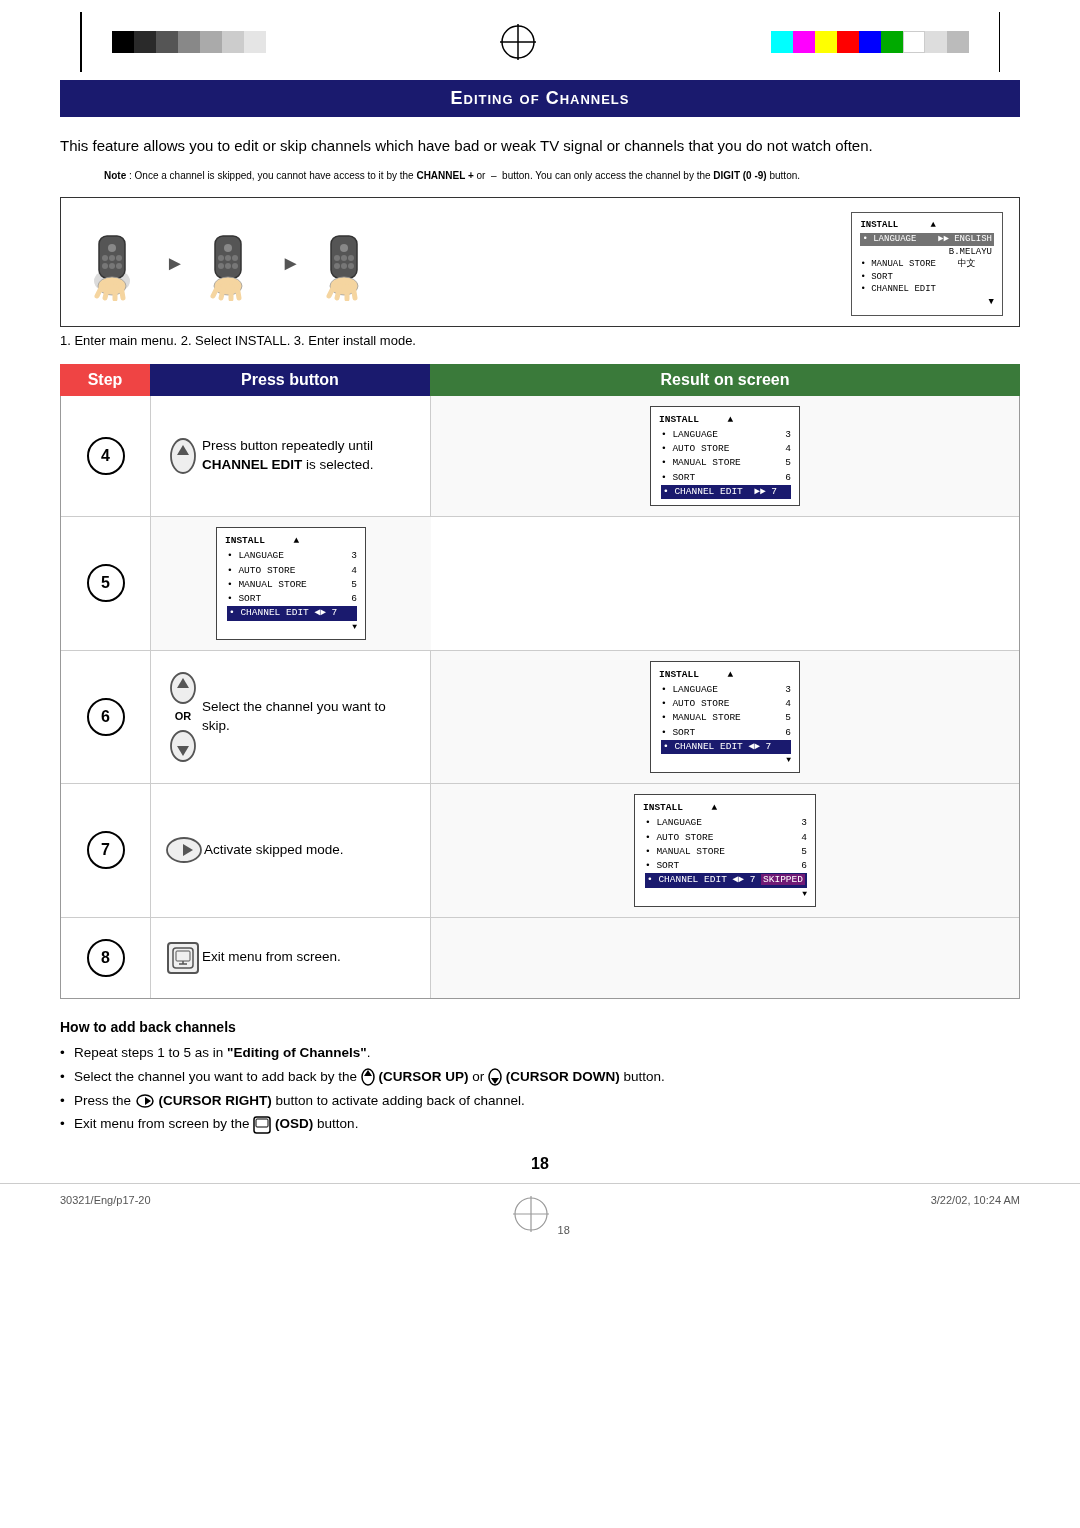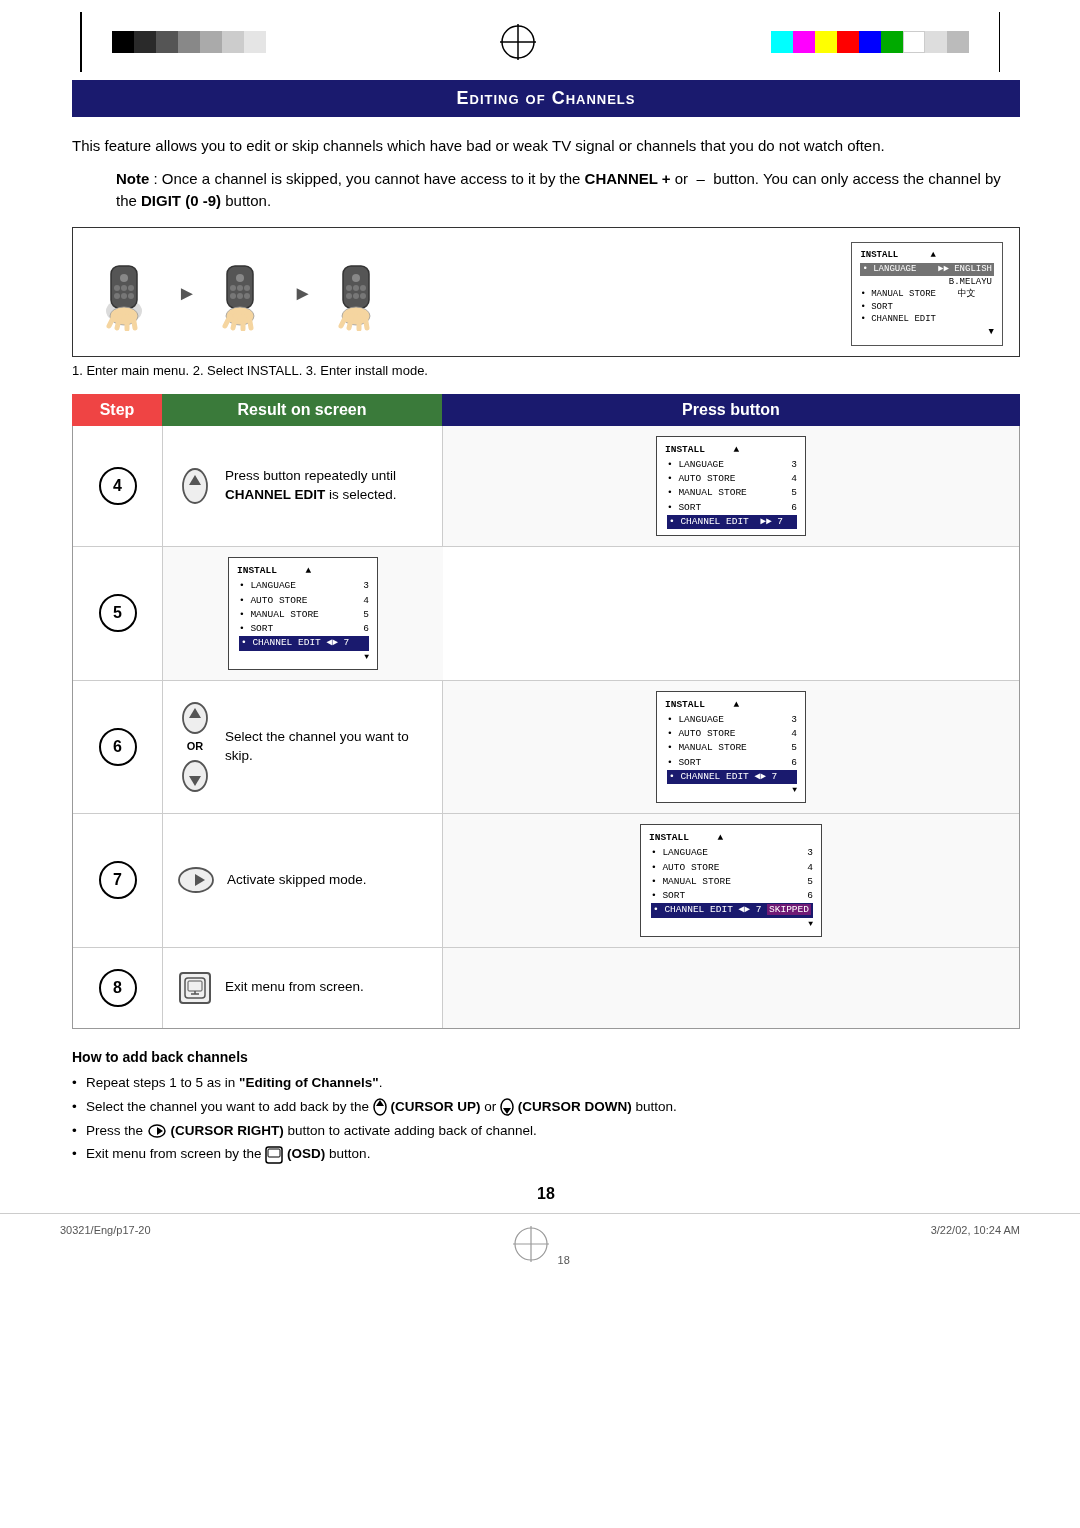--- a/index.html
+++ b/index.html
@@ -9,21 +9,20 @@
       background: #ffffff;
       font-family: Arial, sans-serif;
       font-size: 14px;
       color: #000;
       position: relative;
     }
 
     
     .main {
       padding: 0 60px;
-      margin-left: 12px;
     }
 
     
     .page-title {
       background: #1a1a6e;
       color: #fff;
       text-align: center;
       padding: 8px 20px;
       font-size: 18px;
       font-weight: bold;
@@ -34,21 +33,21 @@
       font-variant: small-caps;
     }
 
     
     .intro-text {
       font-size: 15px;
       line-height: 1.5;
       margin-bottom: 10px;
     }
     .intro-note {
-      font-size: 15px;
+      font-size: 10px;
       line-height: 1.5;
       margin-bottom: 14px;
       padding-left: 44px;
     }
 
     
     .install-box {
       border: 1.5px solid #333;
       padding: 14px 16px 10px 16px;
       display: flex;
@@ -137,21 +136,21 @@
       display: flex;
       align-items: center;
       justify-content: center;
       font-weight: bold;
       font-size: 16px;
       background: #fff;
     }
     .step-press-cell {
       display: flex;
       align-items: center;
-      gap: 12px;
+      gap: 1px;
       padding: 10px 14px;
       border-right: 1px solid #ccc;
       font-size: 13.5px;
       line-height: 1.4;
     }
     .step-result-cell {
       display: flex;
       align-items: center;
       justify-content: center;
       padding: 10px;
@@ -447,22 +446,22 @@
       <div>• SORT</div>
       <div>• CHANNEL EDIT</div>
       <div style="text-align:right;">▼</div>
     </div>
   </div>
 
   <div class="install-caption">1. Enter main menu.   2. Select INSTALL.   3. Enter install mode.</div>
 
   <div class="step-header">
     <div class="step-header-cell step-label">Step</div>
+    <div class="step-header-cell press-label">Press button</div>
     <div class="step-header-cell result-label">Result on screen</div>
-    <div class="step-header-cell press-label">Press button</div>
   </div>
 
   <div class="step-rows-container">
 
     <div class="step-row">
       <div class="step-num-cell">
         <div class="step-num-badge">4</div>
       </div>
       <div class="step-press-cell">
         <div class="btn-icon">

